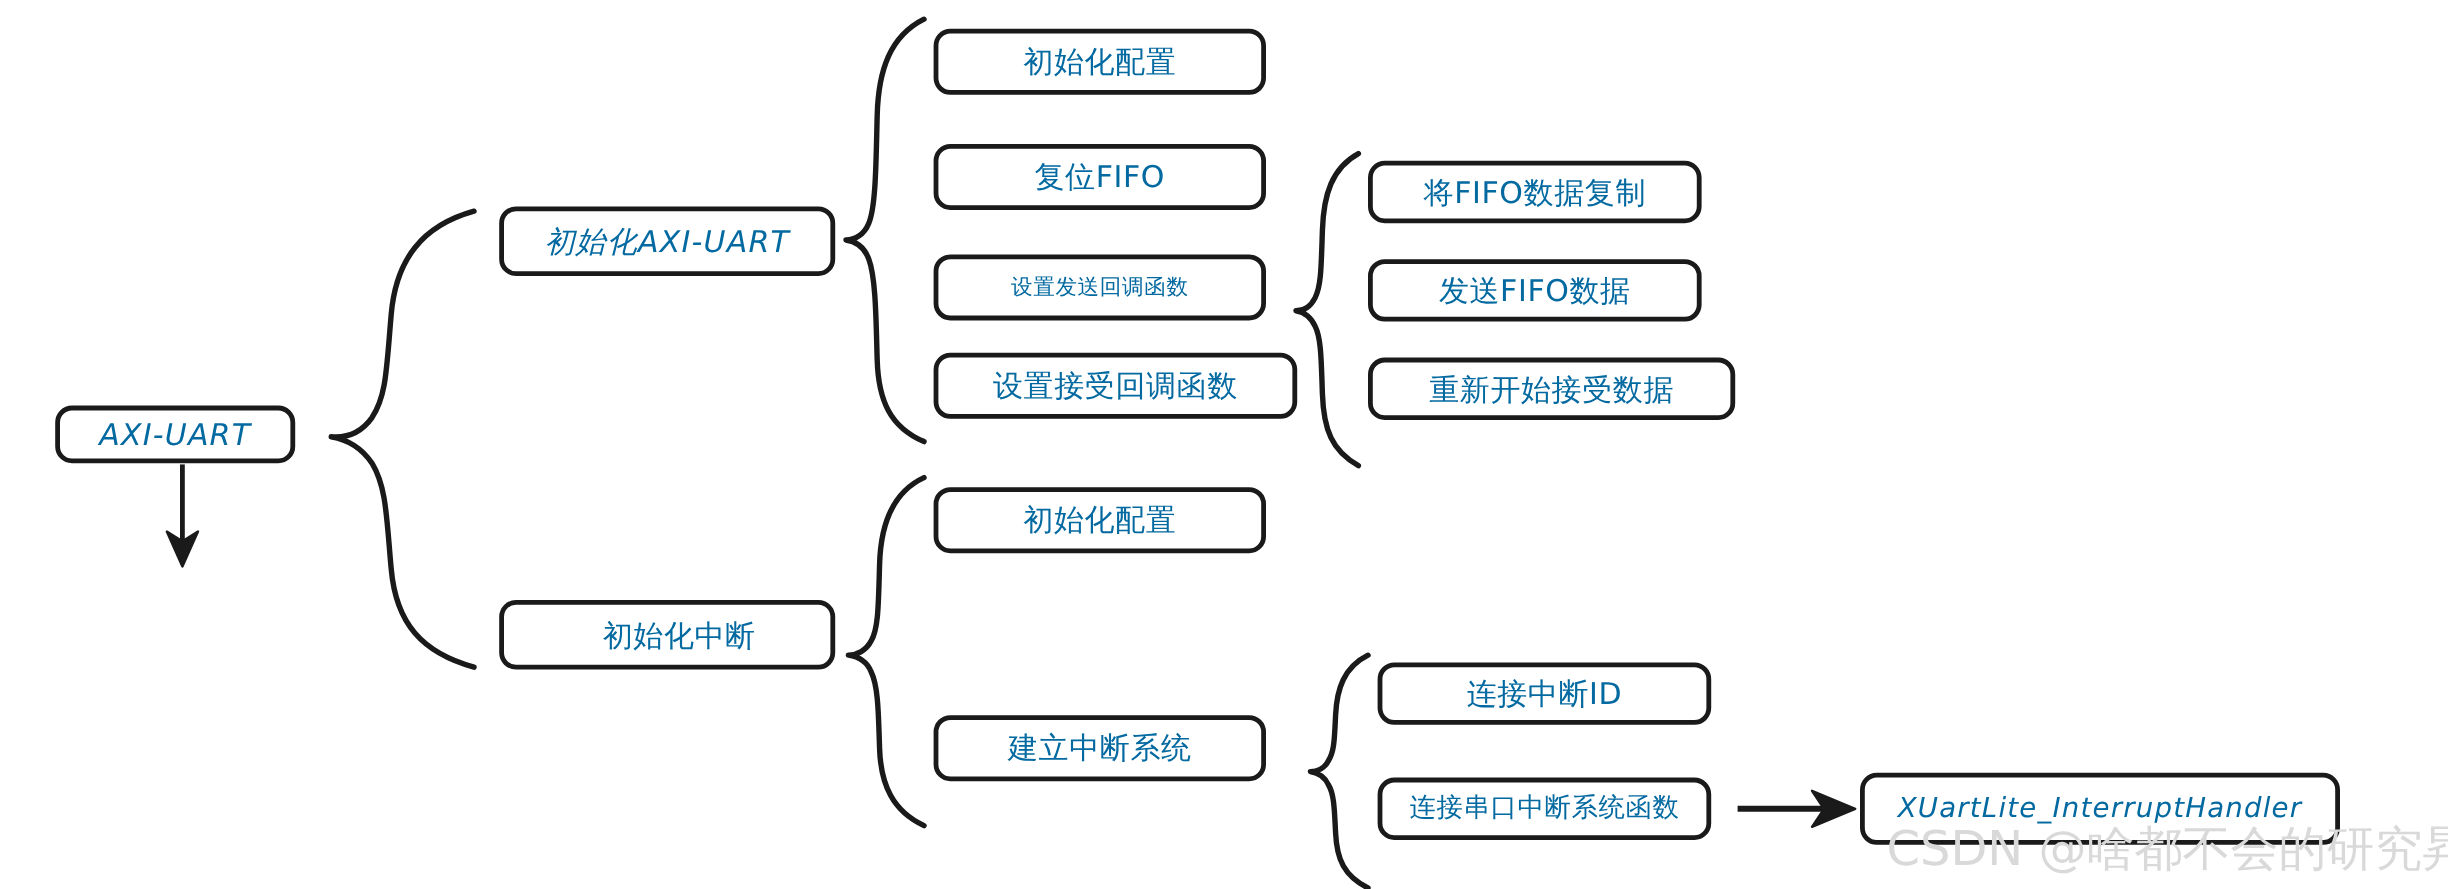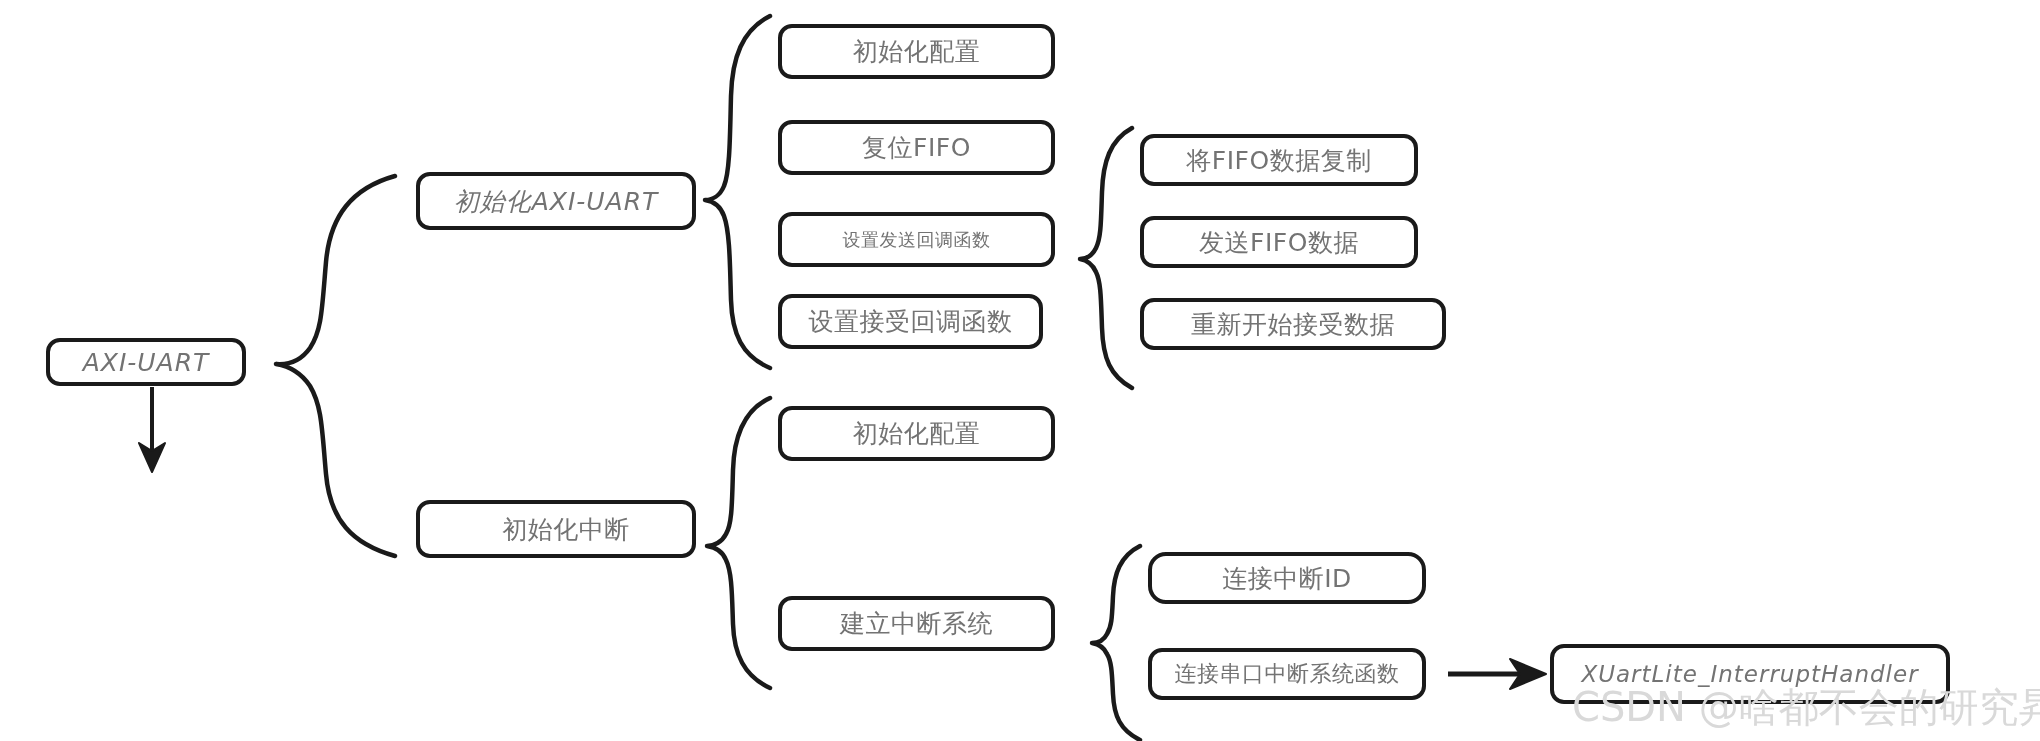--- a/index.html
+++ b/index.html
@@ -30,21 +30,21 @@
   }
   .node-box {
     position: absolute;
     box-sizing: border-box;
     border: 4px solid #1a1a1a;
     border-radius: 14px;
     background: #ffffff;
     display: flex;
     align-items: center;
     justify-content: center;
-    color: #737373;
+    color: #0369a1;
     line-height: 1;
     white-space: nowrap;
   }
   .node-label {
     display: block;
     white-space: nowrap;
   }
   
   .hand {
     font-family: "DejaVu Sans", sans-serif;
@@ -142,21 +142,21 @@
   </div>
 
   <div class="node-box" style="left:778px; top:120px; width:277px; height:55px;">
     <span class="node-label cjk" style="font-size:25px;">复位FIFO</span>
   </div>
 
   <div class="node-box" style="left:778px; top:212px; width:277px; height:55px;">
     <span class="node-label cjk" style="font-size:18px;">设置发送回调函数</span>
   </div>
 
-  <div class="node-box" style="left:778px; top:294px; width:265px; height:55px;">
+  <div class="node-box" style="left:778px; top:294px; width:303px; height:55px;">
     <span class="node-label cjk" style="font-size:25px;">设置接受回调函数</span>
   </div>
 
   <div class="node-box" style="left:778px; top:406px; width:277px; height:55px;">
     <span class="node-label cjk" style="font-size:25px;">初始化配置</span>
   </div>
 
 
   <div class="node-box" style="left:778px; top:596px; width:277px; height:55px;">
     <span class="node-label cjk" style="font-size:25px;">建立中断系统</span>
@@ -167,21 +167,21 @@
   </div>
 
   <div class="node-box" style="left:1140px; top:134px; width:278px; height:52px;">
     <span class="node-label cjk" style="font-size:25px;">将FIFO数据复制</span>
   </div>
 
   <div class="node-box" style="left:1140px; top:298px; width:306px; height:52px;">
     <span class="node-label cjk" style="font-size:25px;">重新开始接受数据</span>
   </div>
 
-  <div class="node-box" style="left:1148px; top:552px; width:278px; height:52px;border-radius:18px;">
+  <div class="node-box" style="left:1148px; top:552px; width:278px; height:52px;">
     <span class="node-label cjk" style="font-size:25px;">连接中断ID</span>
   </div>
 
   <div class="node-box" style="left:1148px; top:648px; width:278px; height:52px;">
     <span class="node-label cjk" style="font-size:22px;">连接串口中断系统函数</span>
   </div>
 
   <div class="node-box" style="left:1550px; top:644px; width:400px; height:60px;">
     <span class="node-label hand" style="font-size:23px;">XUartLite_InterruptHandler</span>
   </div>

